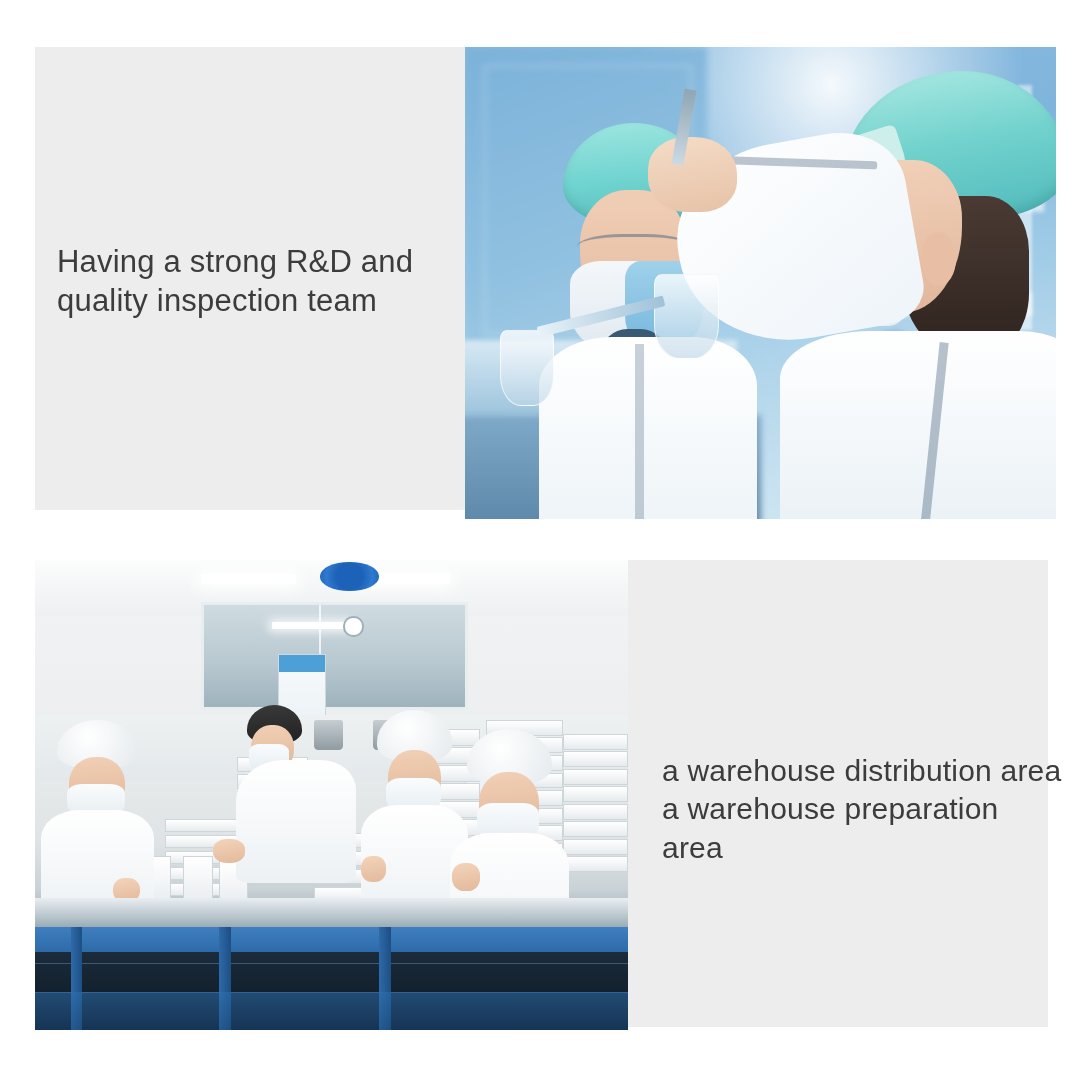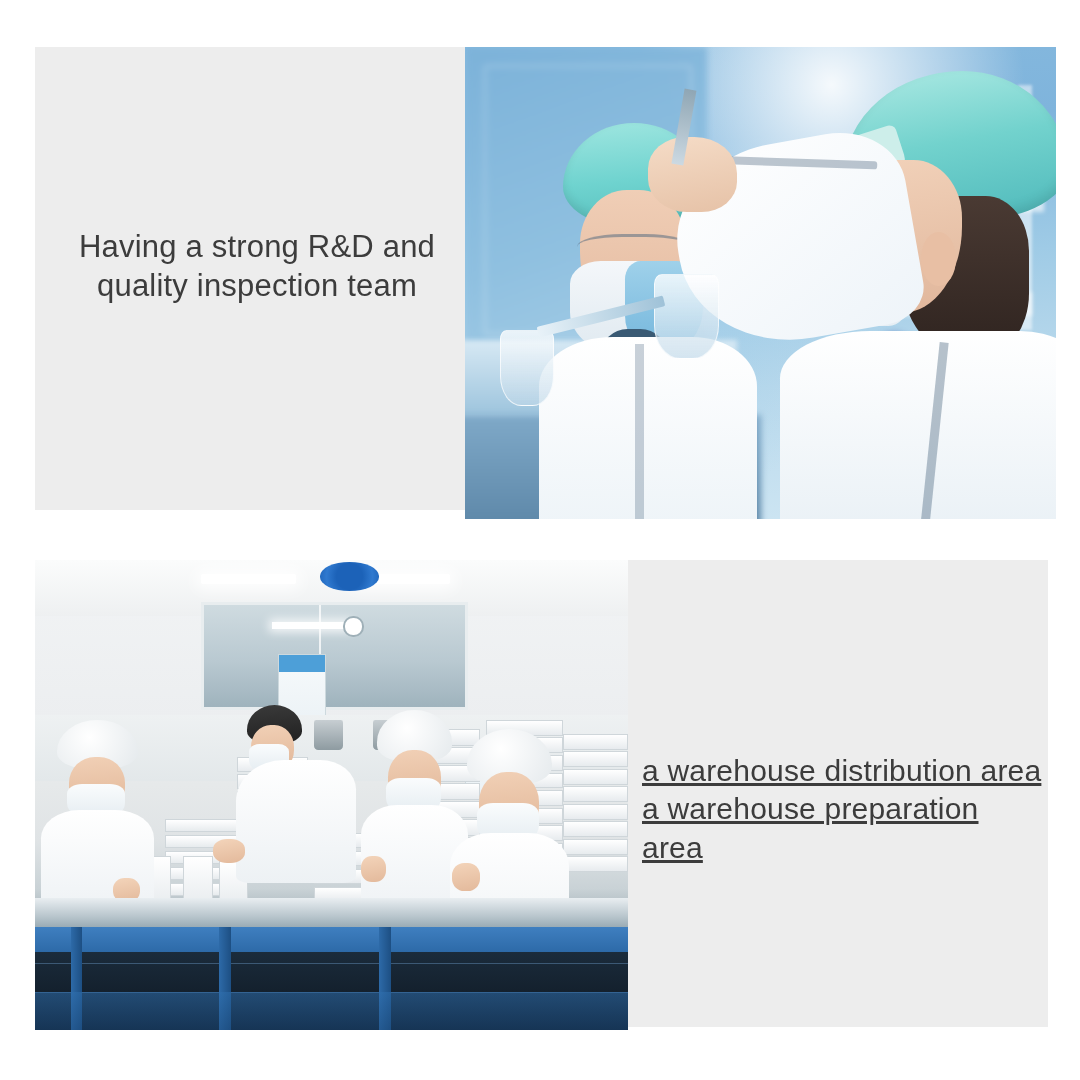--- a/index.html
+++ b/index.html
@@ -19,21 +19,21 @@
     font-size:31px;
     line-height:1.26;
     letter-spacing:.2px;
     white-space:pre-line;
     font-weight:400;
   }
   .caption.small{ font-size:30px; line-height:1.28; }
 
   
   #top-panel{ left:35px; top:47px; width:432px; height:463px; }
-  #top-caption{ left:57px; top:227px; width:400px;text-align:center; }
+  #top-caption{ left:57px; top:242px; width:400px; }
 
   #top-photo{ left:465px; top:47px; width:591px; height:472px; }
 
   
   .lab-bg{
     position:absolute; inset:0;
     background:
       radial-gradient(circle at 62% 8%, rgba(255,255,255,.92) 0%, rgba(255,255,255,0) 34%),
       radial-gradient(circle at 20% 40%, rgba(150,200,232,.55) 0%, rgba(150,200,232,0) 55%),
       linear-gradient(175deg, #86b9de 0%, #7fb4dc 22%, #9fcbe6 48%, #b9d9ec 70%, #cfe6f3 100%);
@@ -191,21 +191,21 @@
   .flask.b{ left:6%; top:60%; width:9%; height:16%; }
   .pipette{
     position:absolute; left:12%; top:56%; width:22%; height:2.4%;
     background:linear-gradient(90deg,#e8f2f8,#9fc2d8);
     border-radius:2px; transform:rotate(-14deg);
   }
 
   
   #bot-photo{ left:35px; top:560px; width:593px; height:470px; background:#dfe6ea; }
   #bot-panel{ left:628px; top:560px; width:420px; height:467px; }
-  #bot-caption{ left:642px; top:752px; width:400px;text-decoration:underline; }
+  #bot-caption{ left:662px; top:752px; width:400px; }
 
   
   .pk-bg{
     position:absolute; inset:0;
     background:linear-gradient(180deg,#f2f4f5 0%,#eceef0 34%,#e6e9ea 48%,#dfe3e5 60%,#c9d2d6 70%,#9aa8b0 78%, #2b3b4c 86%, #16202b 100%);
   }
   .pk-ceiling{
     position:absolute; left:0; top:0; width:100%; height:12%;
     background:linear-gradient(180deg,#fbfcfc,#eef0f1);
   }

